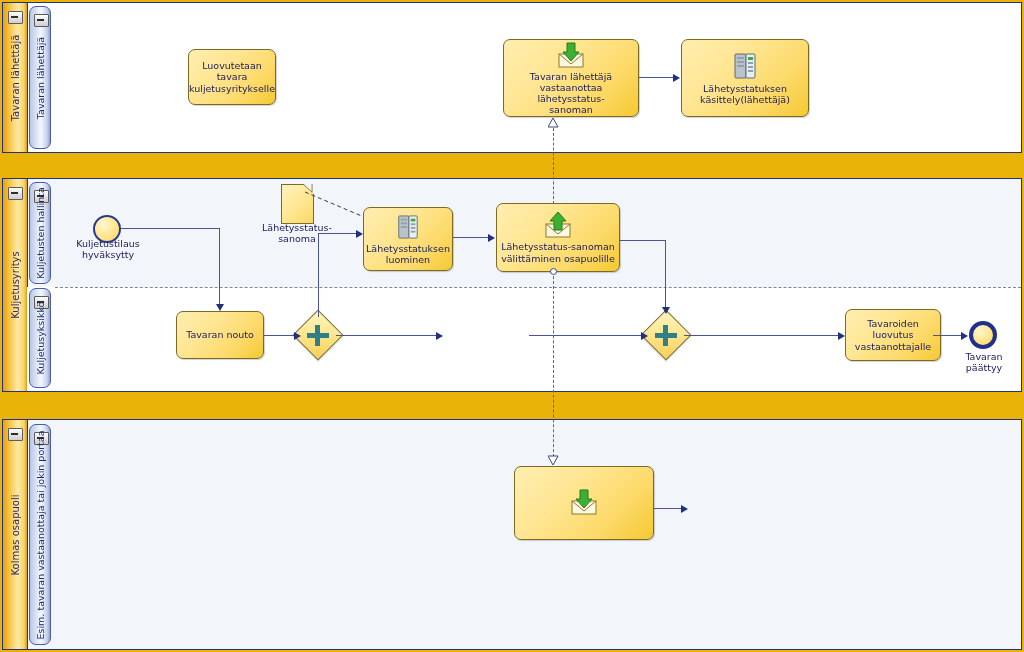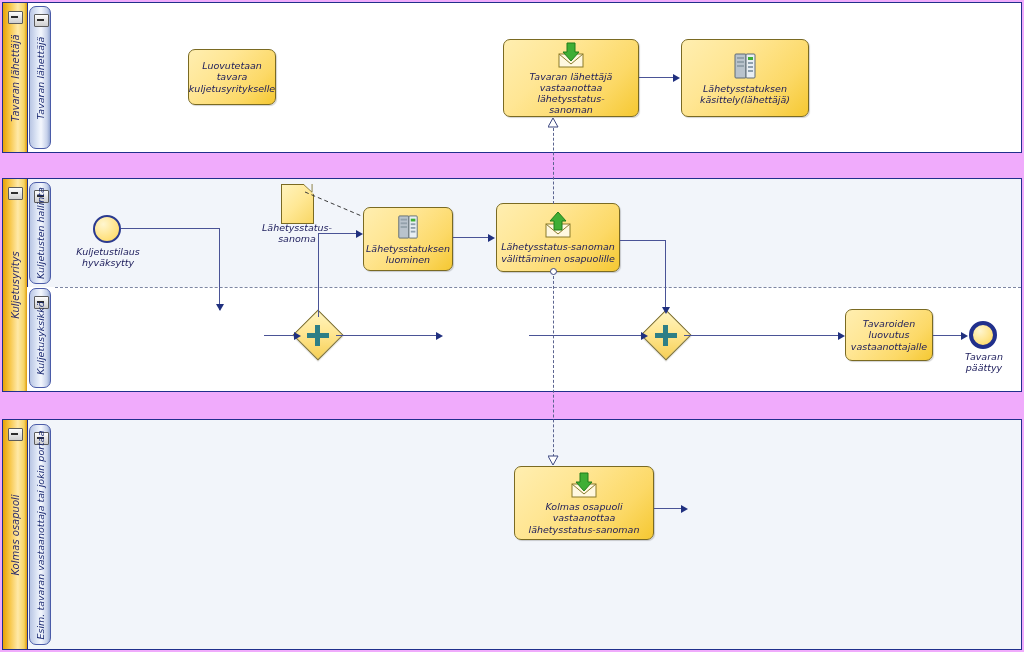--- a/index.html
+++ b/index.html
@@ -1,17 +1,17 @@
 <!DOCTYPE html>
 <html><head>
 <meta charset="utf-8">
 <style>
   html,body{margin:0;padding:0;background:#ffffff;}
   body{font-family:"DejaVu Sans", sans-serif;}
-  #canvas{position:relative;width:1024px;height:652px;background:#f0abfc;overflow:hidden;font-style:italic;}
+  #canvas{position:relative;width:1024px;height:652px;background:#eab308;overflow:hidden;}
 
   
   .pool{position:absolute;box-sizing:border-box;border:1px solid #21308c;background:#ffffff;}
   .pool.shaded{background:#f2f5fa;}
   .pool-hdr{position:absolute;left:0;top:0;bottom:0;width:24px;
             background:linear-gradient(to right,#e8a207 0%,#f7c648 28%,#ffe9a8 62%,#f6d463 88%,#dd9a0a 100%);
             border-right:1px solid #21308c;}
   .pool-hdr-label{position:absolute;left:50%;top:50%;transform:translate(-50%,-50%) rotate(-90deg);
             white-space:nowrap;font-size:10px;color:#2b2b6b;font-weight:400;}
   .collapse-btn{position:absolute;left:5px;top:8px;width:13px;height:11px;
@@ -143,21 +143,21 @@
   <div class="lane-hdr" style="left:29px;top:182px;height:102px;">
     <div class="collapse-btn" style="left:4px;top:7px;"></div>
     <div class="lane-hdr-label">Kuljetusten hallinta</div>
   </div>
   <div class="lane-hdr" style="left:29px;top:288px;height:100px;">
     <div class="collapse-btn" style="left:4px;top:7px;"></div>
     <div class="lane-hdr-label">Kuljetusyksikkö</div>
   </div>
 
   <div class="event start" style="left:93px;top:215px;width:28px;height:28px;"></div>
-  <div class="ev-label" style="left:62px;top:246px;width:92px;">Kuljetustilaus
+  <div class="ev-label" style="left:62px;top:238px;width:92px;">Kuljetustilaus
 hyväksytty</div>
 
   <div class="dataobj" style="left:281px;top:184px;width:31px;height:38px;">
     <div class="sheet"></div>
     <svg class="foldline" width="12" height="12" viewBox="0 0 12 12" style="position:absolute;right:-1px;top:0;">
       <polyline points="0,0 11,10 11,0" fill="none" stroke="#7a6a22" stroke-width="1"></polyline>
     </svg>
   </div>
   <div class="ev-label" style="left:256px;top:222px;width:82px;">Lähetysstatus-
 sanoma</div>
@@ -189,35 +189,38 @@
       <svg width="30" height="28" viewBox="0 0 30 28">
         <rect x="3" y="13" width="24" height="13" fill="#fff8e0" stroke="#8a7a2a" stroke-width="1"></rect>
         <polyline points="3,13 15,23 27,13" fill="none" stroke="#8a7a2a" stroke-width="1"></polyline>
         <polygon points="15,1 23,10 19,10 19,19 11,19 11,10 7,10" fill="#3fae35" stroke="#217d1b" stroke-width="1"></polygon>
       </svg>
     </span>
     <span class="tlabel">Lähetysstatus-sanoman
 välittäminen osapuolille</span>
   </div>
 
+  <div class="task" style="left:176px;top:311px;width:88px;height:48px;">
+    <span class="tlabel">Tavaran nouto</span>
+  </div>
 
   <div class="gw" style="left:300px;top:317px;width:36px;height:36px;">
     <div class="diamond"></div>
     <div class="plus-h" style="left:7px;top:16px;width:22px;height:5px;"></div>
     <div class="plus-v" style="left:15px;top:8px;width:5px;height:21px;"></div>
   </div>
 
 
   <div class="gw" style="left:648px;top:317px;width:36px;height:36px;">
     <div class="diamond"></div>
     <div class="plus-h" style="left:7px;top:16px;width:22px;height:5px;"></div>
     <div class="plus-v" style="left:15px;top:8px;width:5px;height:21px;"></div>
   </div>
 
-  <div class="task" style="left:845px;top:309px;width:88px;height:52px;">
+  <div class="task" style="left:845px;top:309px;width:96px;height:52px;">
     <span class="tlabel">Tavaroiden
 luovutus
 vastaanottajalle</span>
   </div>
 
   <div class="event end" style="left:969px;top:321px;width:28px;height:28px;"></div>
   <div class="ev-label" style="left:948px;top:351px;width:72px;">Tavaran
 päättyy</div>
 
   <div class="ln lnh" style="left:121px;top:228px;width:99px;"></div>
@@ -262,22 +265,20 @@
   </div>
 
   <div class="task" style="left:514px;top:466px;width:140px;height:74px;">
     <span class="ticon">
       <svg width="30" height="28" viewBox="0 0 30 28">
         <rect x="3" y="13" width="24" height="13" fill="#fff8e0" stroke="#8a7a2a" stroke-width="1"></rect>
         <polyline points="3,13 15,23 27,13" fill="none" stroke="#8a7a2a" stroke-width="1"></polyline>
         <polygon points="11,2 19,2 19,11 23,11 15,20 7,11 11,11" fill="#3fae35" stroke="#217d1b" stroke-width="1"></polygon>
       </svg>
     </span>
-    <span class="tlabel">Kolmas osapuoli vastaanottaa
-lähetysstatus-sanoman</span>
   </div>
 
 
   <div class="ln lnh" style="left:654px;top:508px;width:28px;"></div>
   <div class="arrow ar-r" style="left:681px;top:505px;"></div>
 
   <div class="dash dash-v" style="left:553px;top:128px;height:76px;"></div>
   <div class="msg-dot" style="left:550px;top:268px;"></div>
   <svg style="position:absolute;left:548px;top:118px;width:11px;height:11px;">
     <polygon points="5,0 10,9 0,9" fill="#ffffff" stroke="#3d4780" stroke-width="1"></polygon>

